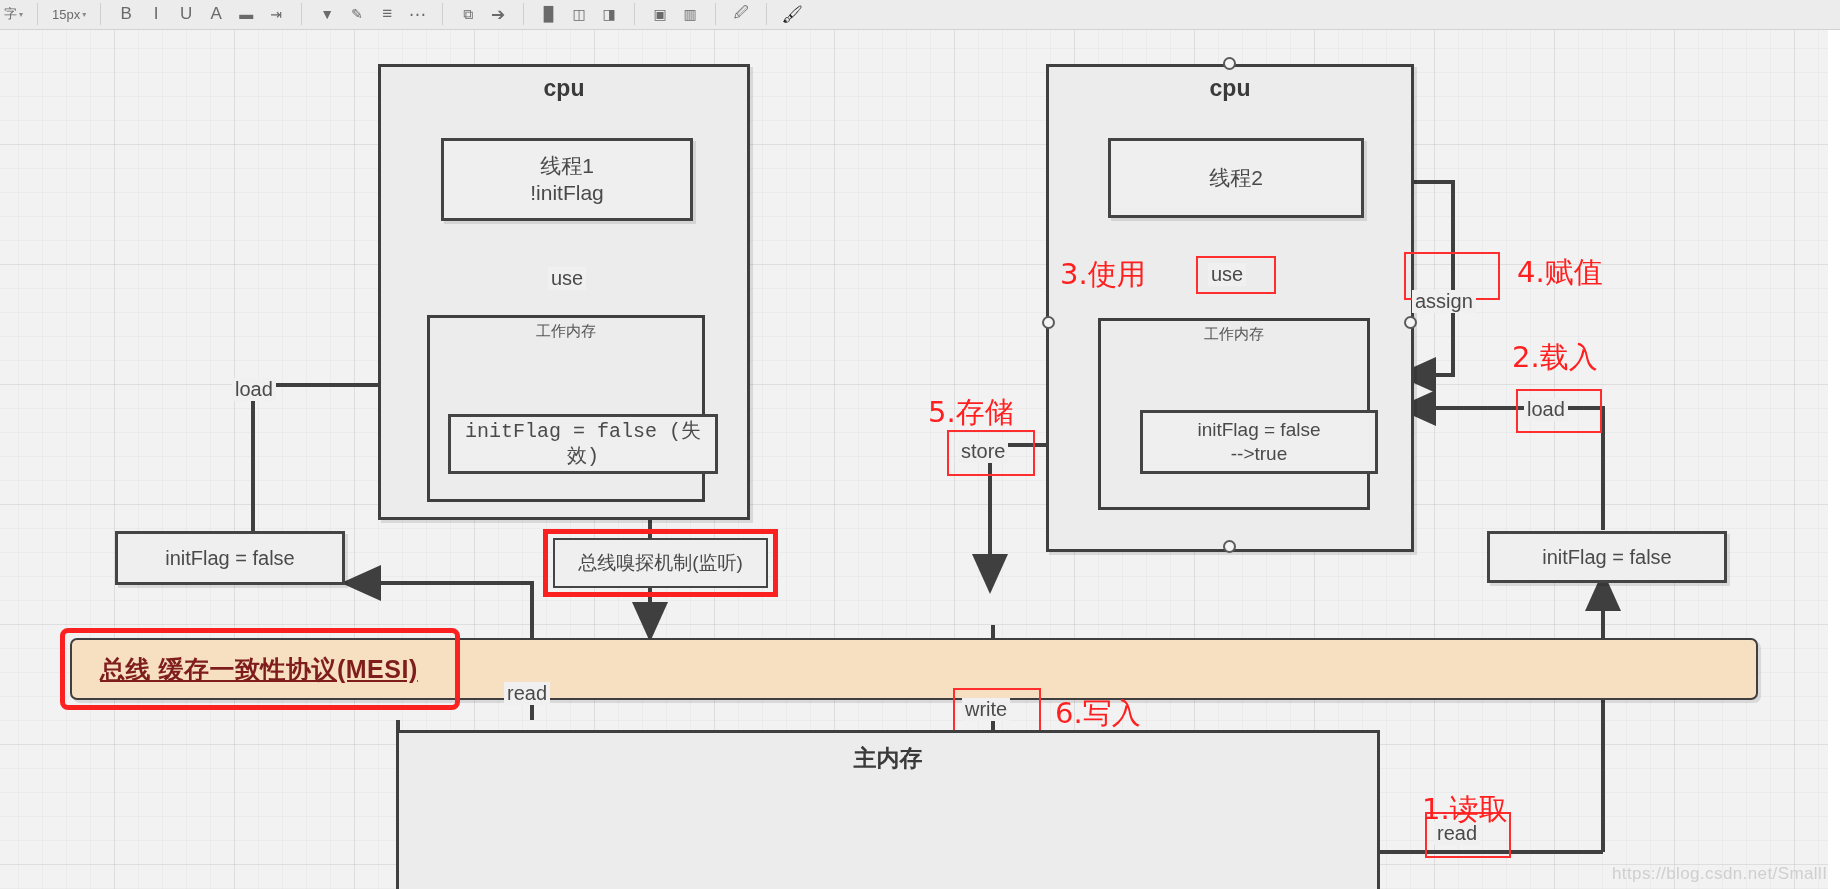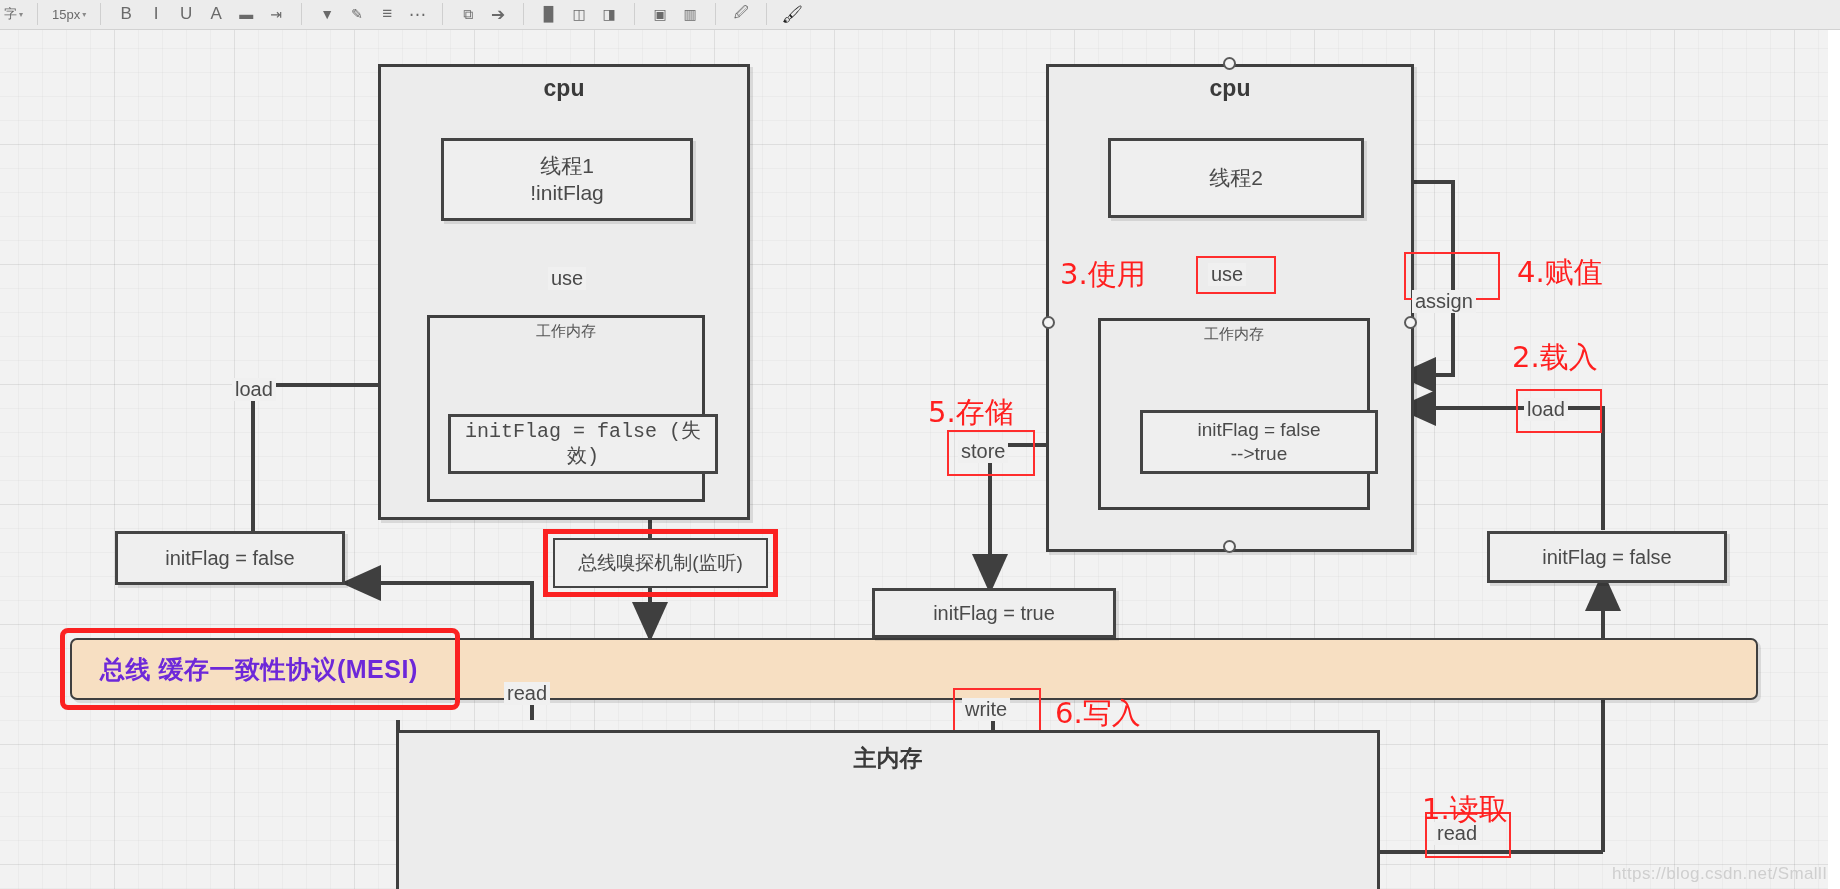--- a/index.html
+++ b/index.html
@@ -72,22 +72,22 @@
   .redtext{
     position:absolute;color:#ff1f1f;font-size:29px;white-space:nowrap;
     font-family:"DejaVu Sans","Liberation Sans",sans-serif;
   }
   .busbar{
     position:absolute;background:#f7dfc2;border:2px solid #3f3f3f;
     border-radius:7px;box-sizing:border-box;
     display:flex;align-items:center;
   }
   .busbar span{
-    padding-left:28px;font-weight:bold;font-size:25px;color:#6d28d9;
-    letter-spacing:.5px;white-space:nowrap;
+    padding-left:28px;font-weight:bold;font-size:25px;color:#7f1d1d;
+    letter-spacing:.5px;white-space:nowrap;text-decoration:underline;
   }
   .redhl{
     position:absolute;border:5px solid #fb2121;box-sizing:border-box;
     background:transparent;
   }
   .redhl.rnd{border-radius:8px;}
   .port{
     position:absolute;width:13px;height:13px;border-radius:50%;
     background:#f4f4f4;border:2px solid #5a5a5a;box-sizing:border-box;
   }
@@ -285,23 +285,20 @@
     <div class="busbar sh" style="left:70px;top:608px;width:1688px;height:62px;">
       <span>总线  缓存一致性协议(MESI)</span>
     </div>
     <div class="redhl rnd" style="left:60px;top:598px;width:400px;height:82px;"></div>
 
     <div class="lbl" style="left:504px;top:652px;">read</div>
 
     <div class="redbox" style="left:947px;top:400px;width:88px;height:46px;"></div>
     <div class="lbl" style="left:958px;top:410px;">store</div>
 
-    <div class="node box sh" style="left:872px;top:558px;width:244px;height:50px;font-size:20px;">
-      <span>initFlag = true</span>
-    </div>
 
     <div class="redbox" style="left:953px;top:658px;width:88px;height:46px;"></div>
     <div class="lbl" style="left:962px;top:668px;">write</div>
 
     <div class="redbox" style="left:1516px;top:359px;width:86px;height:44px;"></div>
     <div class="lbl" style="left:1524px;top:368px;">load</div>
 
     <div class="node box sh" style="left:1487px;top:501px;width:240px;height:52px;font-size:20px;">
       <span>initFlag = false</span>
     </div>

